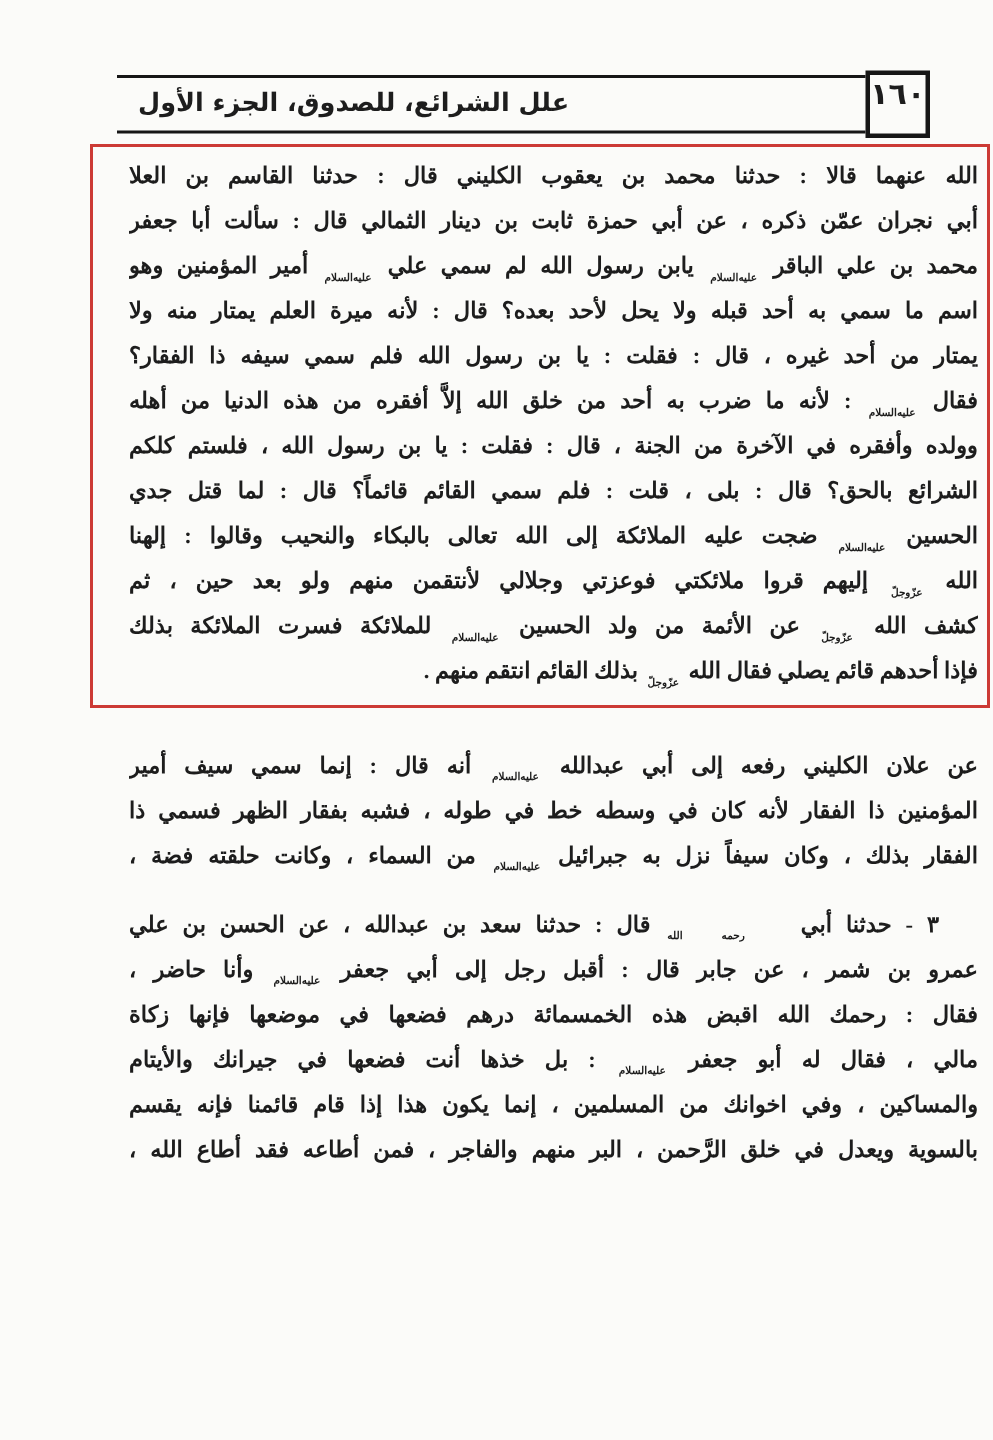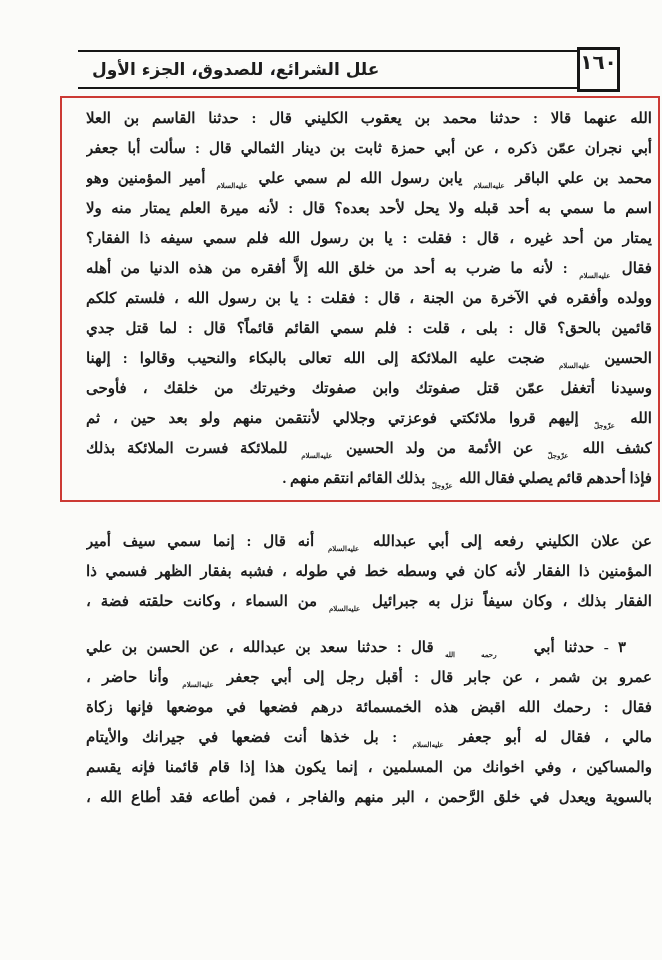--- a/index.html
+++ b/index.html
@@ -131,26 +131,25 @@
             <span>عليه</span>
             <span>السلام</span>
           </span> أمير المؤمنين وهو</div>
         <div class="line">اسم ما سمي به أحد قبله ولا يحل لأحد بعده؟ قال : لأنه ميرة العلم يمتار منه ولا</div>
         <div class="line">يمتار من أحد غيره ، قال : فقلت : يا بن رسول الله فلم سمي سيفه ذا الفقار؟</div>
         <div class="line">فقال <span class="hon">
             <span>عليه</span>
             <span>السلام</span>
           </span> : لأنه ما ضرب به أحد من خلق الله إلاَّ أفقره من هذه الدنيا من أهله</div>
         <div class="line">وولده وأفقره في الآخرة من الجنة ، قال : فقلت : يا بن رسول الله ، فلستم كلكم</div>
-        <div class="line">قائمين بالحق؟ قال : بلى ، قلت : فلم سمي القائم قائماً؟ قال : لما قتل جدي</div>
+        <div class="line">الشرائع بالحق؟ قال : بلى ، قلت : فلم سمي القائم قائماً؟ قال : لما قتل جدي</div>
         <div class="line">الحسين <span class="hon">
             <span>عليه</span>
             <span>السلام</span>
           </span> ضجت عليه الملائكة إلى الله تعالى بالبكاء والنحيب وقالوا : إلهنا</div>
-        <div class="line">وسيدنا أتغفل عمّن قتل صفوتك وابن صفوتك وخيرتك من خلقك ، فأوحى</div>
         <div class="line">الله <span class="hon">
             <span>عزّ</span>
             <span>وجلّ</span>
           </span> إليهم قروا ملائكتي فوعزتي وجلالي لأنتقمن منهم ولو بعد حين ، ثم</div>
         <div class="line">كشف الله <span class="hon">
             <span>عزّ</span>
             <span>وجلّ</span>
           </span> عن الأئمة من ولد الحسين <span class="hon">
             <span>عليه</span>
             <span>السلام</span>

